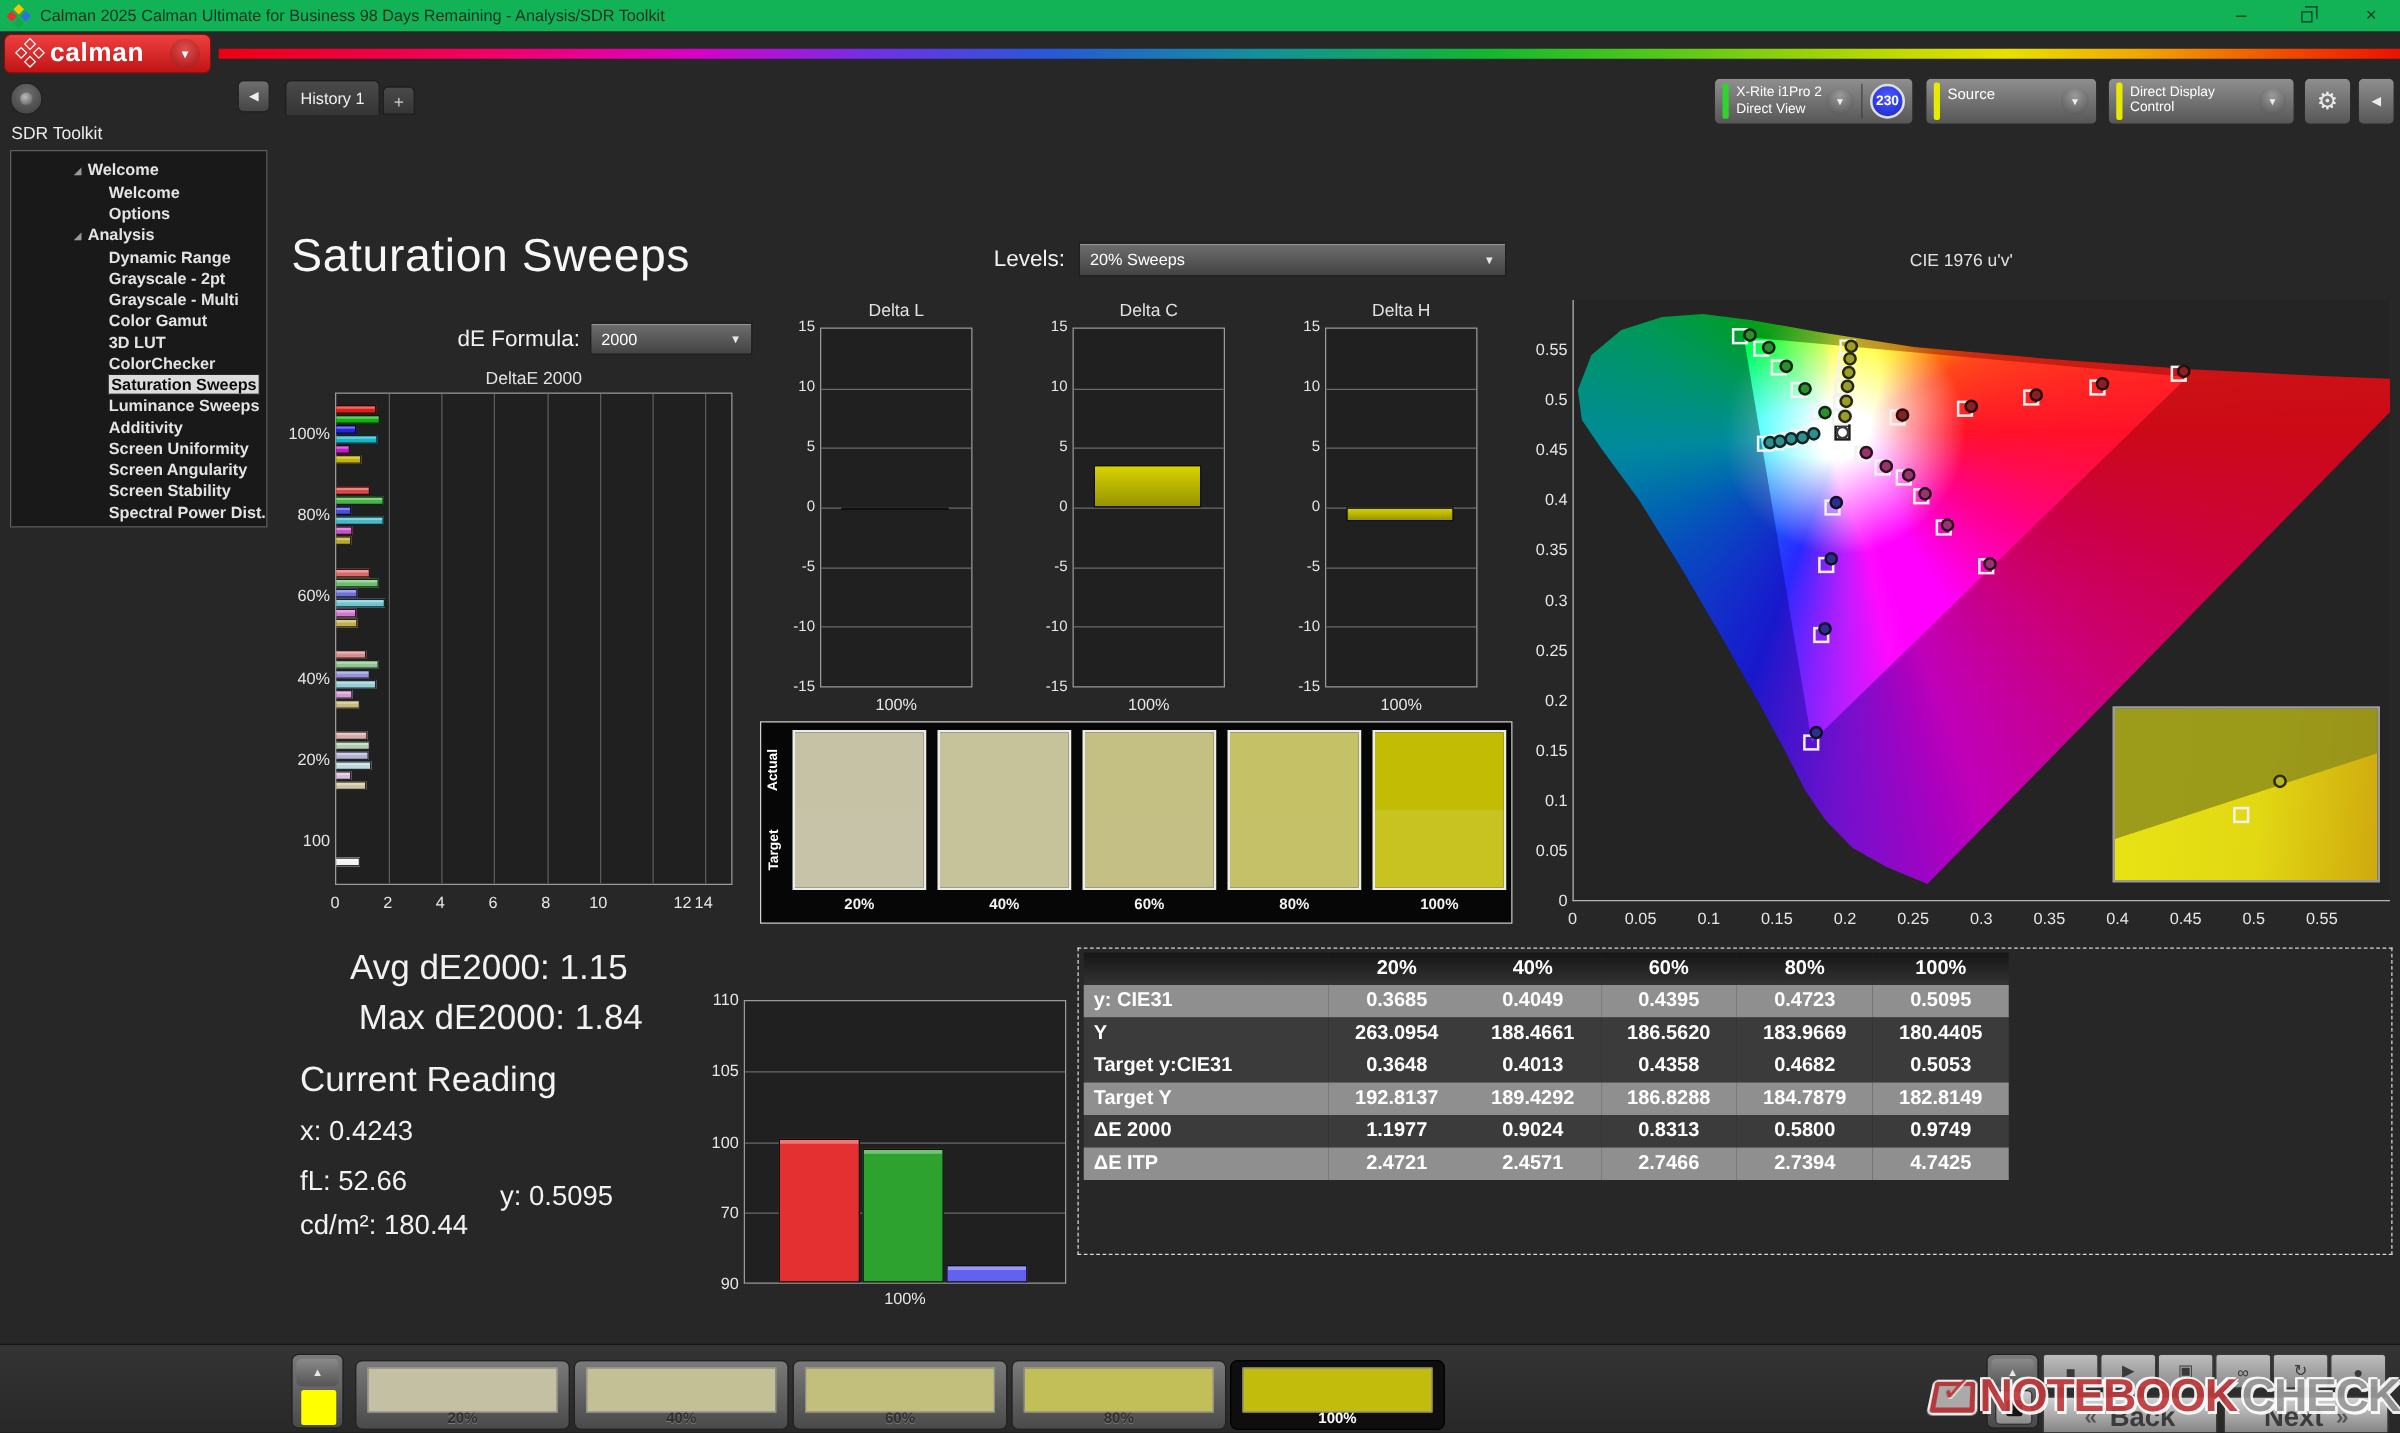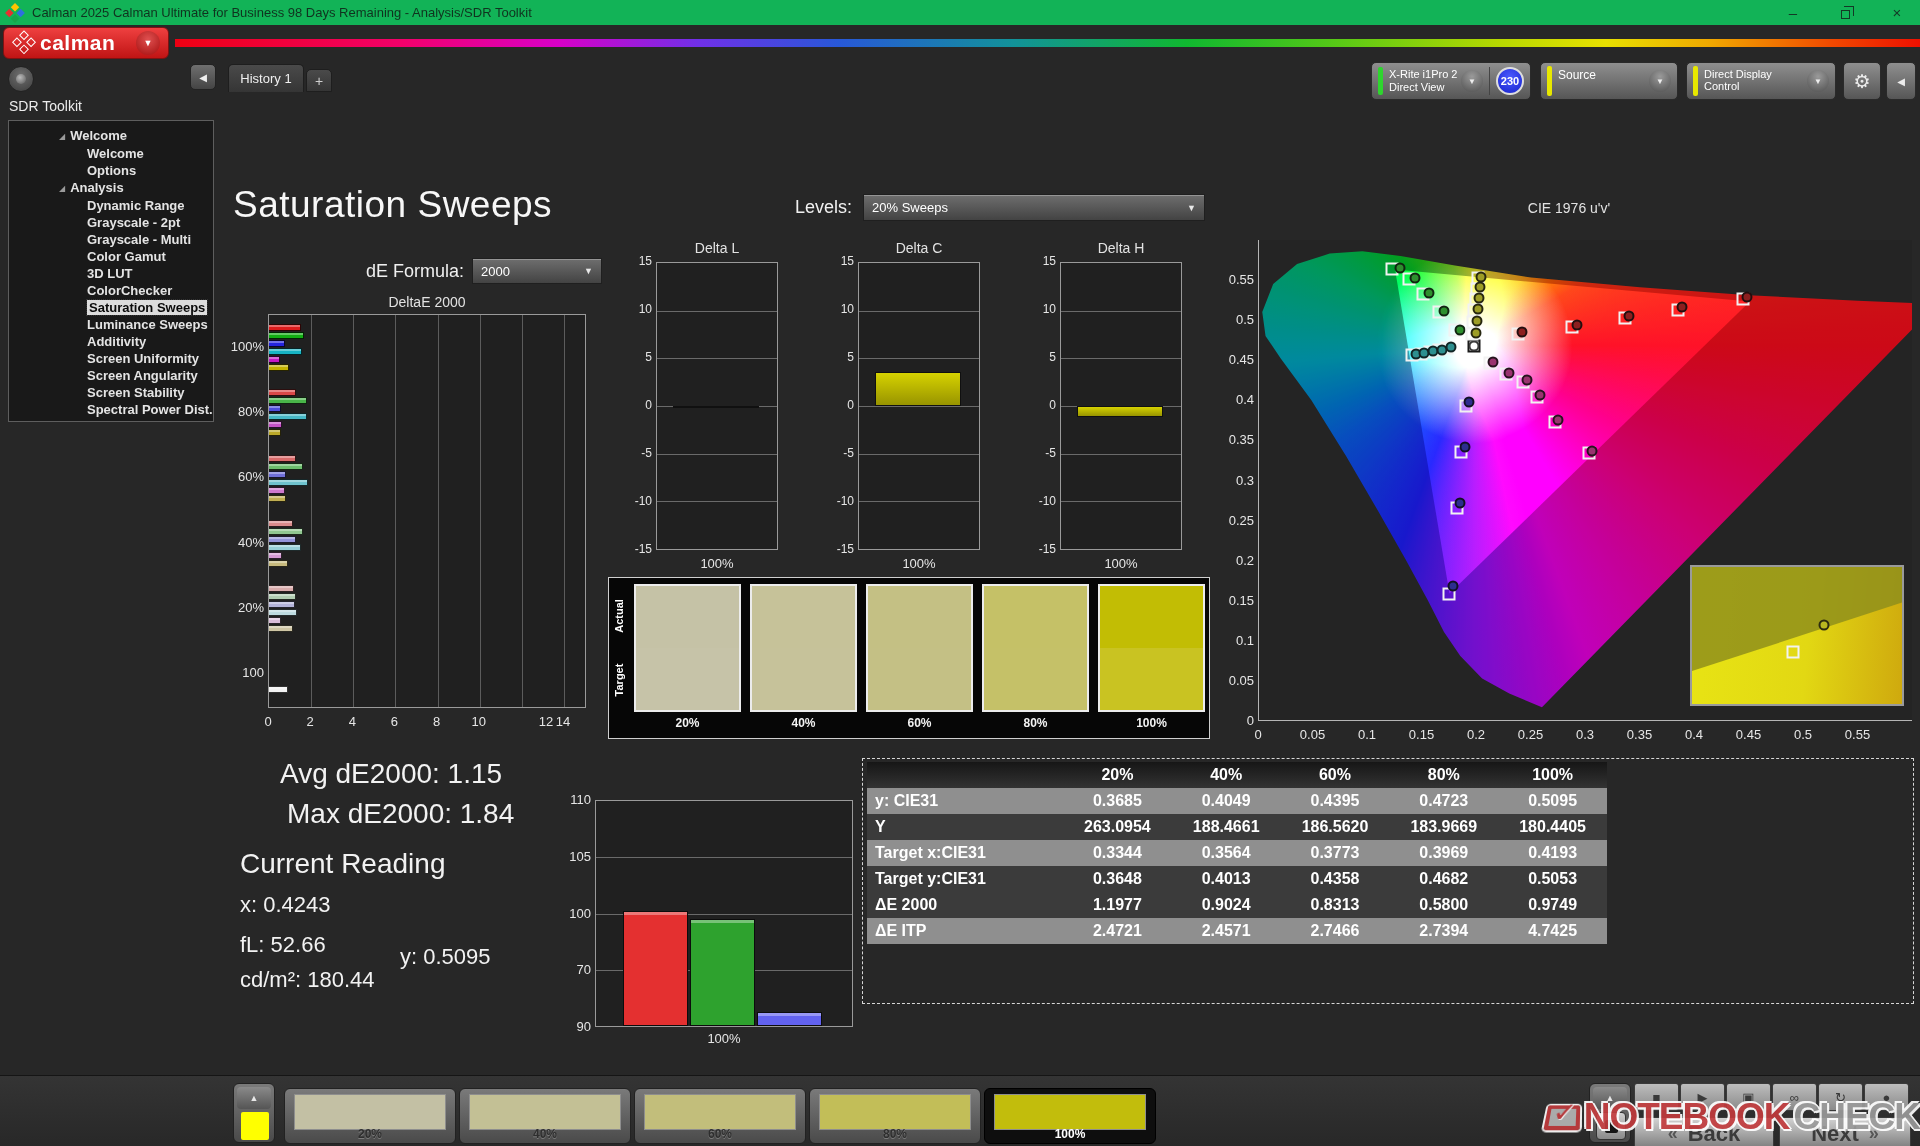--- a/index.html
+++ b/index.html
@@ -587,35 +587,35 @@
             <td>0.5095</td>
           </tr>
           <tr class="dark">
             <td class="rowlbl">Y</td>
             <td>263.0954</td>
             <td>188.4661</td>
             <td>186.5620</td>
             <td>183.9669</td>
             <td>180.4405</td>
           </tr>
-          <tr class="light">
-            <td class="rowlbl">Target x:CIE31</td>
-            <td>0.3344</td>
-            <td>0.3564</td>
-            <td>0.3773</td>
-            <td>0.3969</td>
-            <td>0.4193</td>
-          </tr>
           <tr class="dark">
             <td class="rowlbl">Target y:CIE31</td>
             <td>0.3648</td>
             <td>0.4013</td>
             <td>0.4358</td>
             <td>0.4682</td>
             <td>0.5053</td>
+          </tr>
+          <tr class="light">
+            <td class="rowlbl">Target Y</td>
+            <td>192.8137</td>
+            <td>189.4292</td>
+            <td>186.8288</td>
+            <td>184.7879</td>
+            <td>182.8149</td>
           </tr>
           <tr class="dark">
             <td class="rowlbl">ΔE 2000</td>
             <td>1.1977</td>
             <td>0.9024</td>
             <td>0.8313</td>
             <td>0.5800</td>
             <td>0.9749</td>
           </tr>
           <tr class="light">

